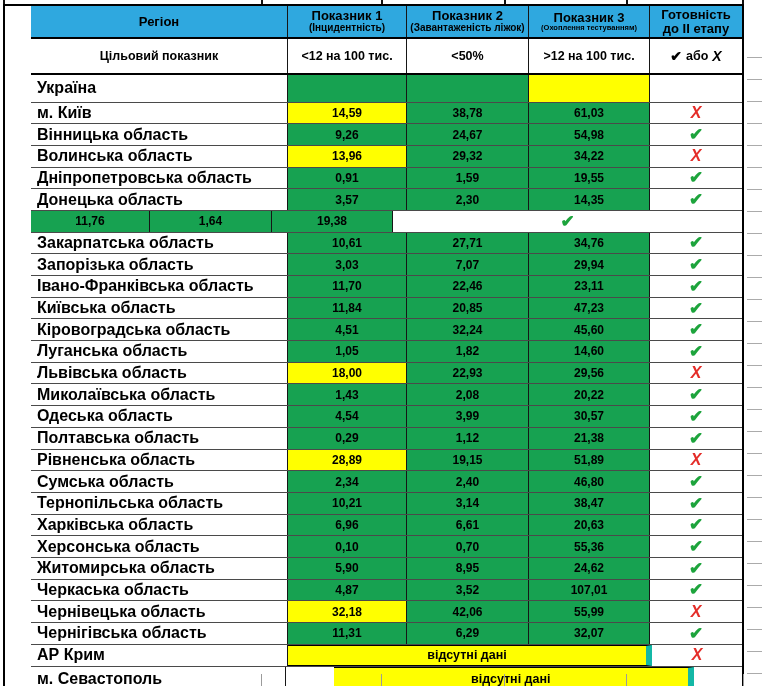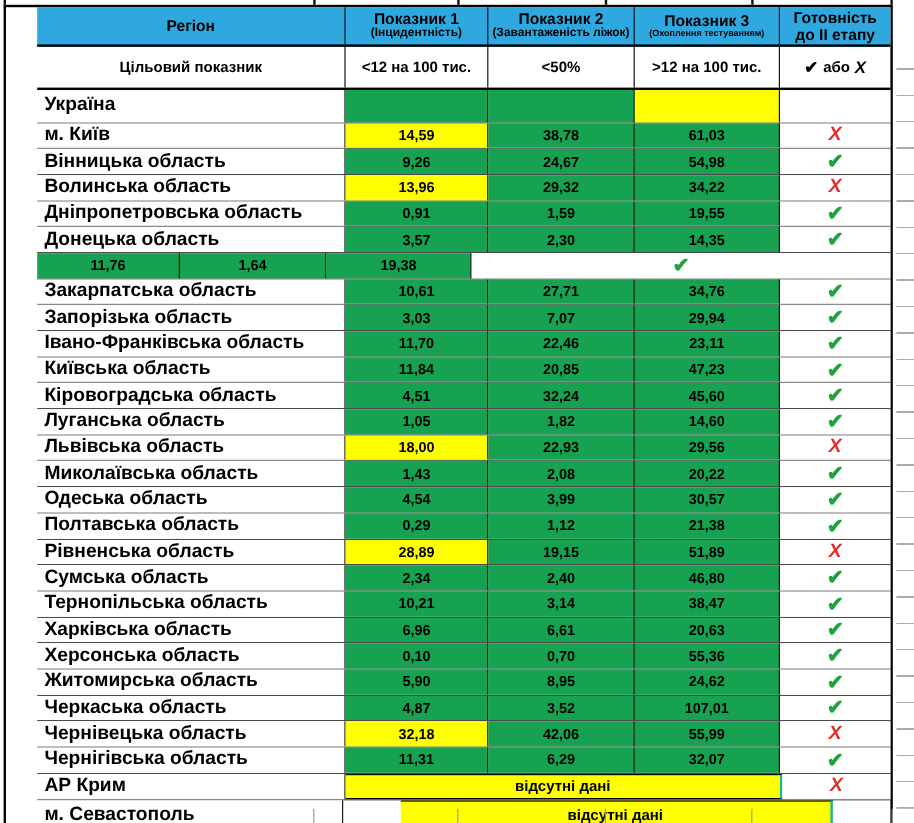--- a/index.html
+++ b/index.html
@@ -51,21 +51,21 @@
   
   .region{justify-content:flex-start;padding-left:6px;font-weight:bold;font-size:16px;background:#fff;}
   .val{font-weight:bold;font-size:12px;}
   .bg-green{background:var(--green,#17A251);}
   .bg-yellow{background:var(--yellow,#FFFF00);}
   .bg-gray{background:var(--gray,#C2C2C2);}
   .row.ukraine{height:27.5px;}
   .row.tall2{height:22.6px;text-align:center;}
   .row.tall2 .merged{border-top:1px solid #000;border-bottom:1px solid #000;}
   .merged{
-    width:364px;box-sizing:border-box;border-right:2px solid #14b8a6;border-left:0;
+    width:364px;box-sizing:border-box;border-right:6px solid #14b8a6;border-left:0;
     display:flex;align-items:center;justify-content:center;
     background:var(--yellow,#FFFF00);font-weight:bold;font-size:12.5px;
   }
   .mark{background:#fff;}
   .check{color:var(--check,#1DA43C);font-size:17px;font-weight:bold;line-height:1;}
   .xmark{color:var(--xred,#E42D29);font-size:16px;font-weight:bold;font-style:italic;line-height:1;}
 </style>
 </head>
 <body>
 

